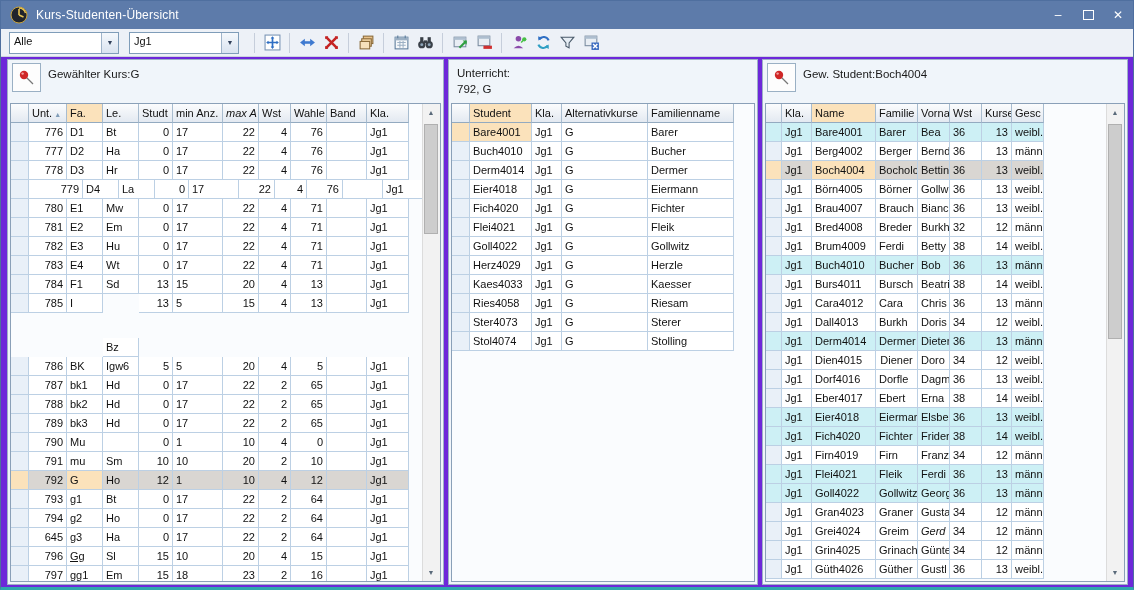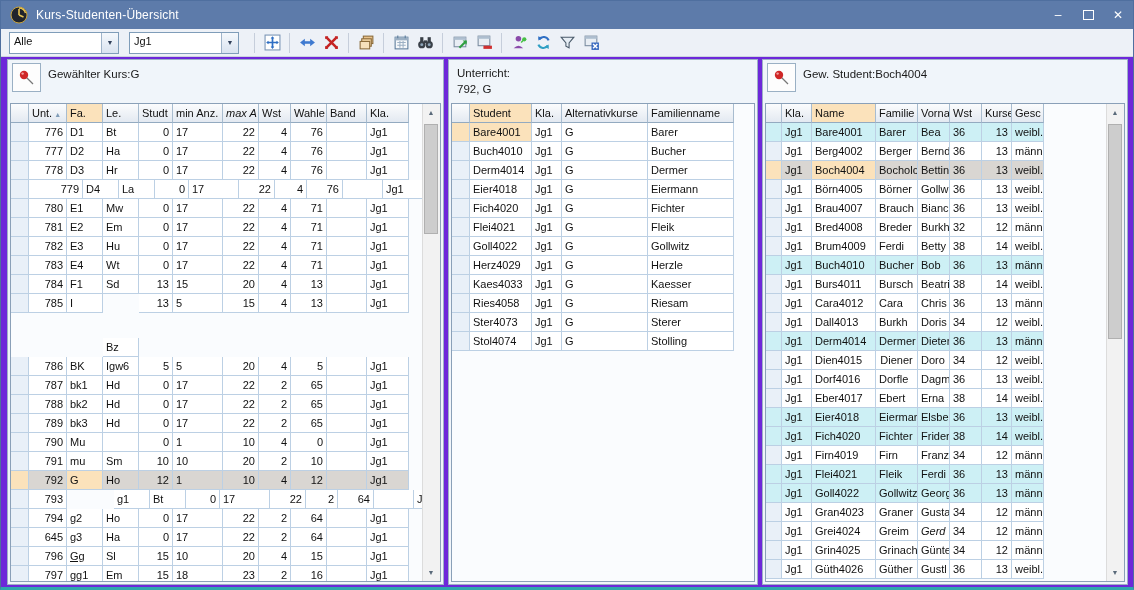--- a/index.html
+++ b/index.html
@@ -433,21 +433,21 @@
             <span class="c sel" style="width: 50px;">1</span>
             <span class="c r sel" style="width: 36px;">10</span>
             <span class="c r sel" style="width: 32px;">4</span>
             <span class="c r sel" style="width: 36px;">12</span>
             <span class="c sel" style="width: 40px;"></span>
             <span class="c sel" style="width: 42px;">Jg1</span>
           </div>
           <div class="row">
             <span class="c selcell" style="width: 18px;"></span>
             <span class="c r" style="width: 38px;">793</span>
-            <span class="c" style="width: 36px; margin-left: 47px;">g1</span>
+            <span class="c" style="width: 36px;">g1</span>
             <span class="c" style="width: 36px;">Bt</span>
             <span class="c r" style="width: 34px;">0</span>
             <span class="c" style="width: 50px;">17</span>
             <span class="c r" style="width: 36px;">22</span>
             <span class="c r" style="width: 32px;">2</span>
             <span class="c r" style="width: 36px;">64</span>
             <span class="c" style="width: 40px;"></span>
             <span class="c" style="width: 42px;">Jg1</span>
           </div>
           <div class="row">

